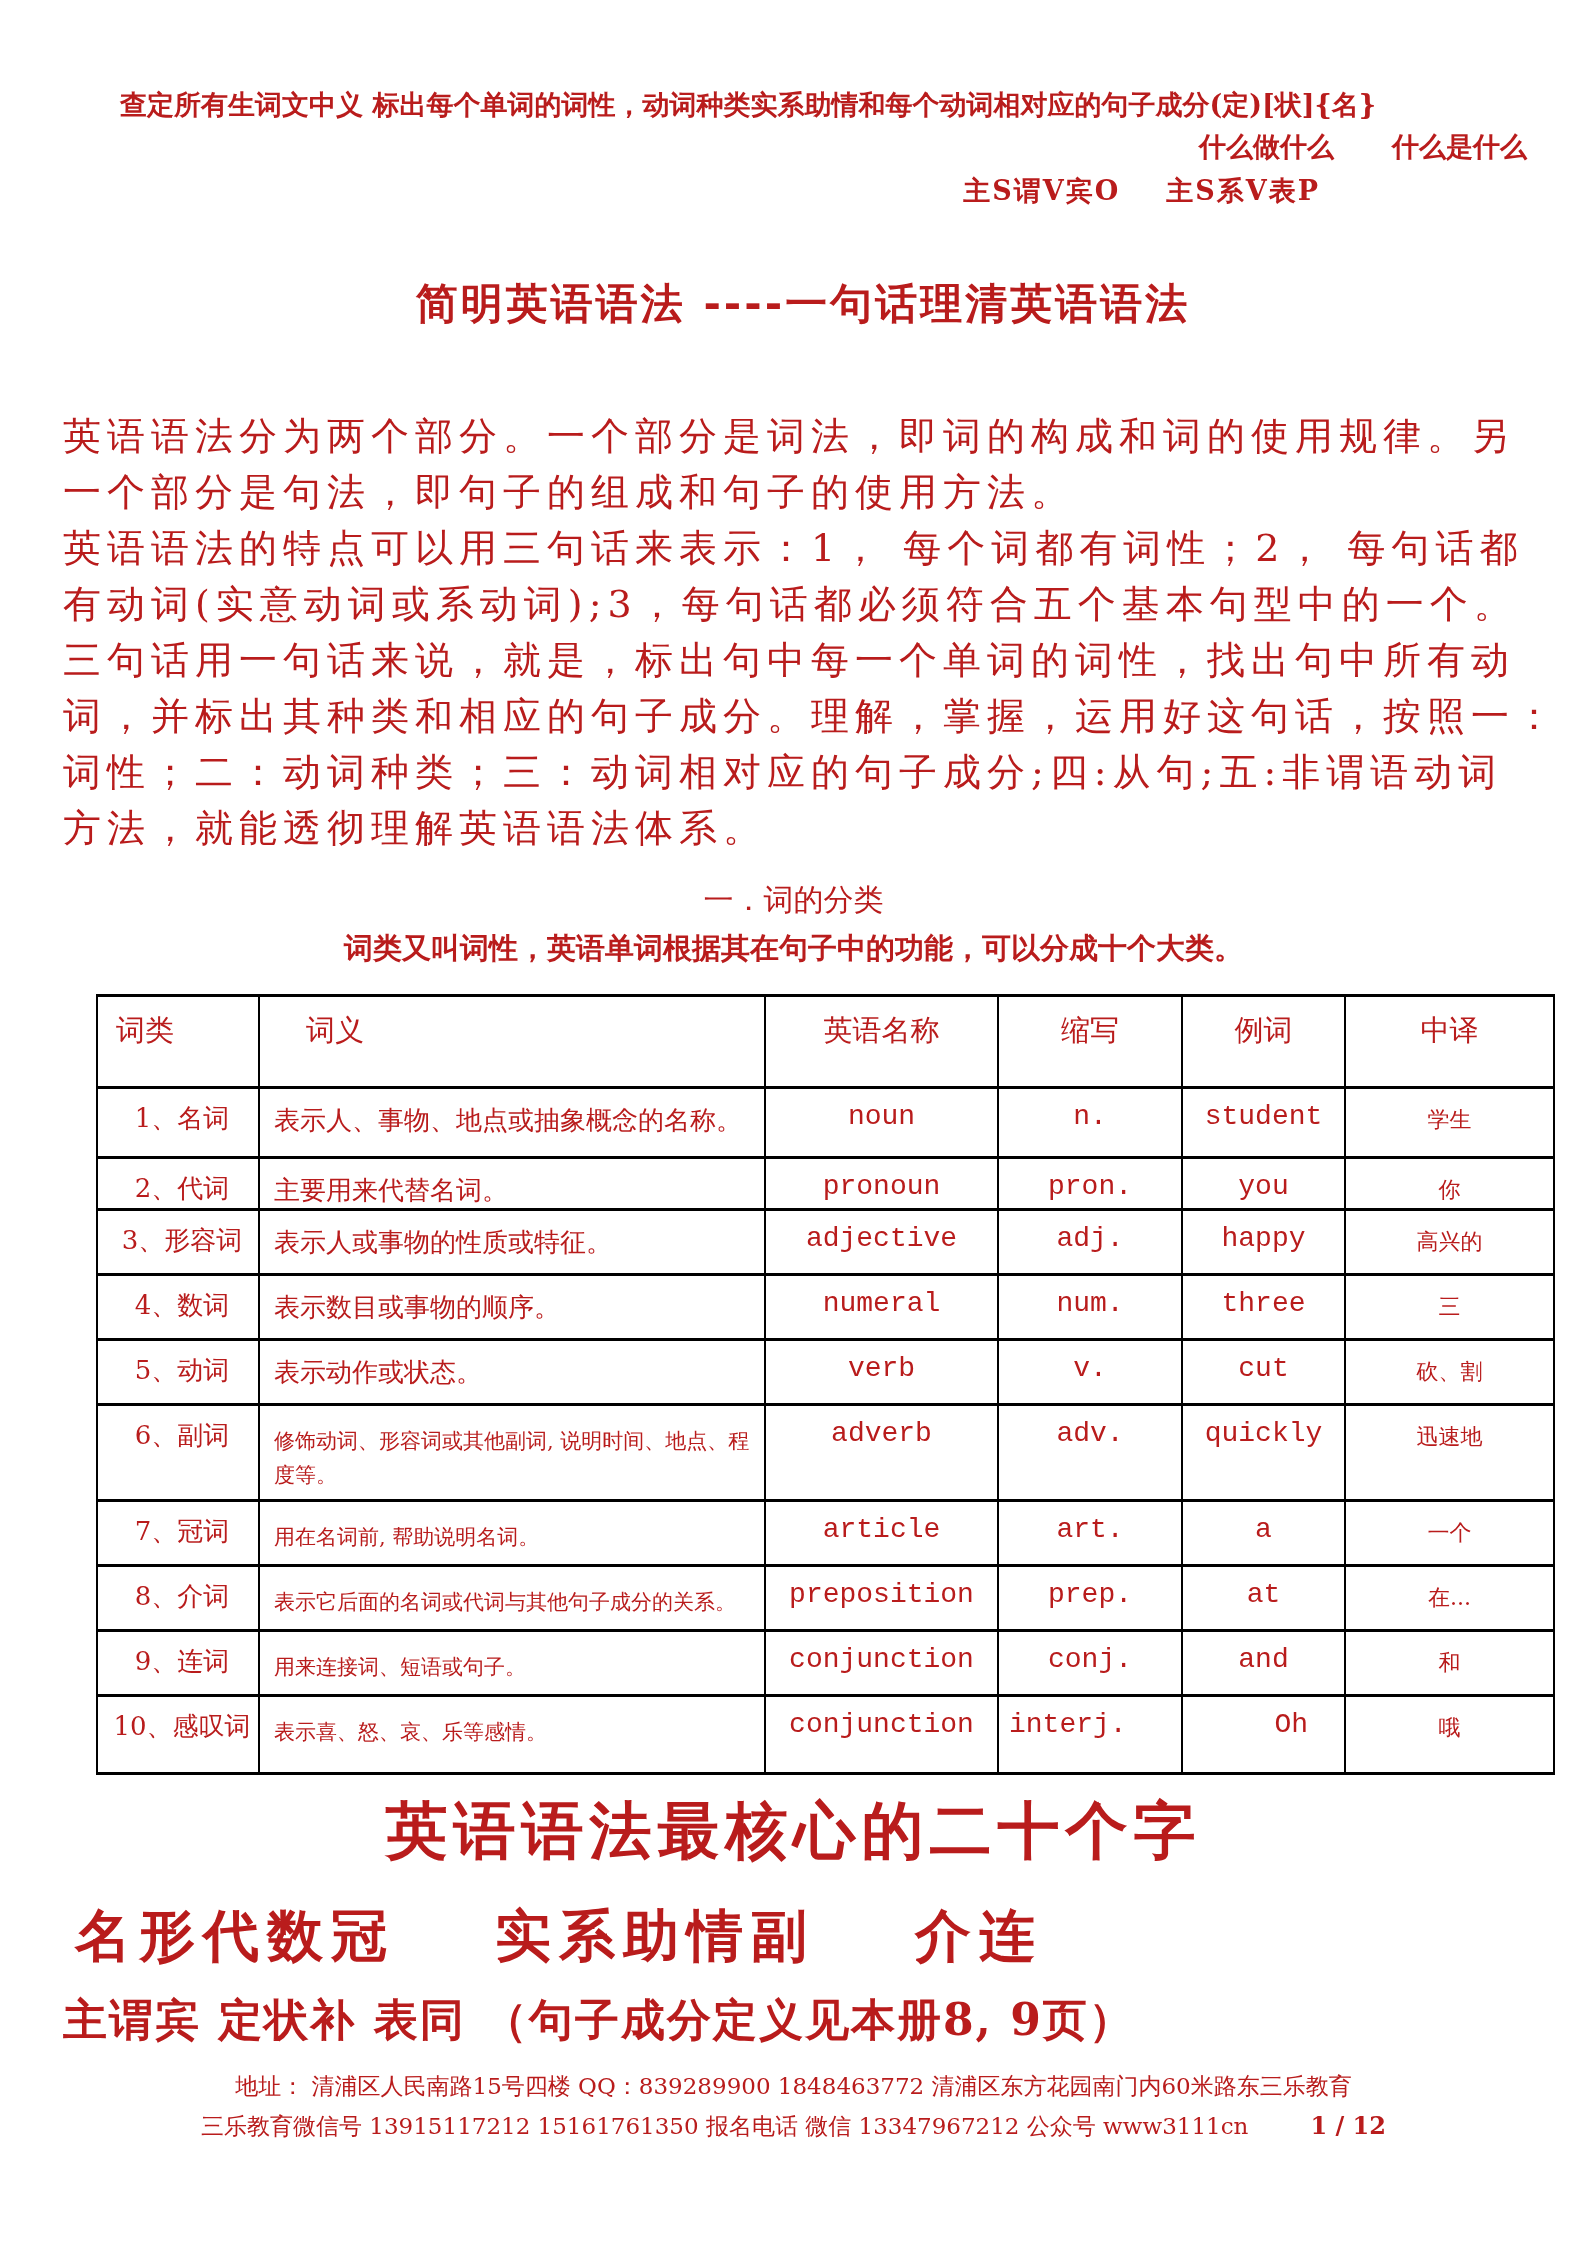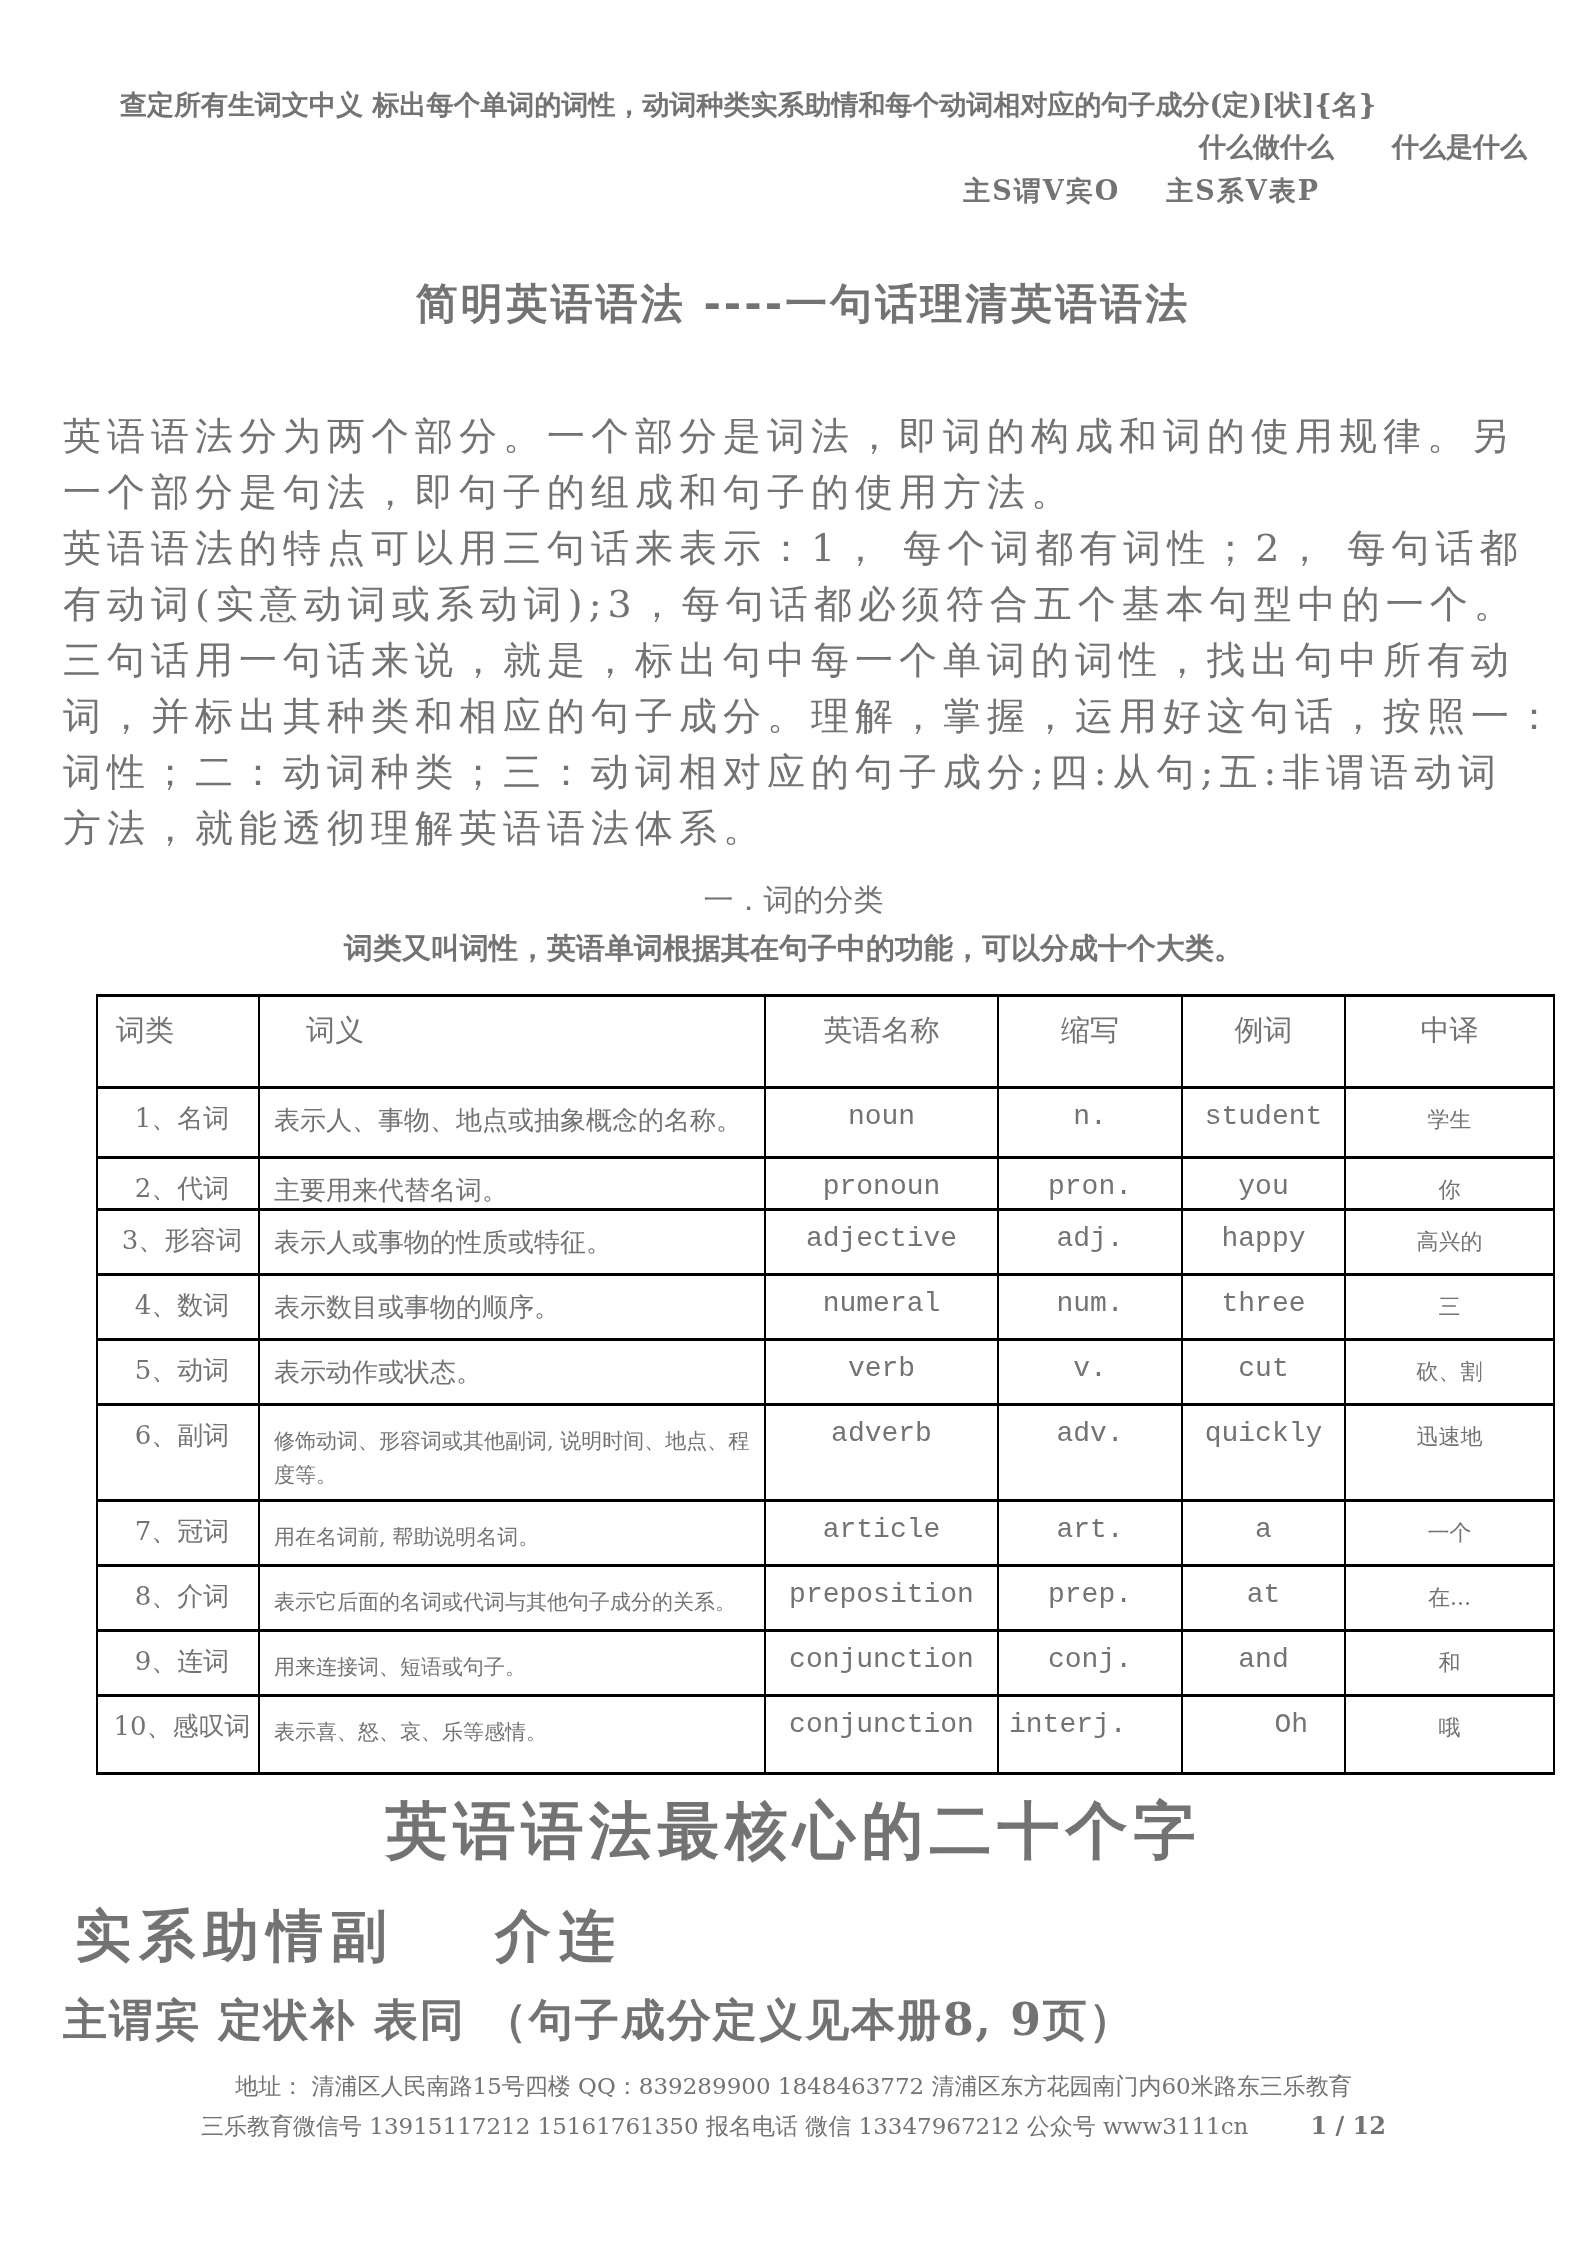--- a/index.html
+++ b/index.html
@@ -1,19 +1,19 @@
 <!DOCTYPE html>
 <html><head>
 <meta charset="utf-8">
 <style>
   * { margin:0; padding:0; box-sizing:border-box; }
   html,body { background:#ffffff; }
   .page {
     position:relative; width:1587px; height:2245px; margin:0 auto;
-    background:#ffffff; color:#737373; overflow:hidden;
+    background:#ffffff; color:#b91c1c; overflow:hidden;
     font-family:"DejaVu Serif", serif;
   }
 
   
   .top-note { margin:86px 60px 0 63px; font-weight:bold; font-size:27px; }
   .note-line1 { padding-left:57px; white-space:nowrap; line-height:38px; }
   .note-line2 { display:flex; justify-content:flex-end; gap:58px; line-height:46px; }
   .note-line3 { display:flex; justify-content:flex-end; gap:46px; margin-right:207px; line-height:42px; letter-spacing:2px; }
 
   
@@ -193,20 +193,21 @@
           <td class="c2">conjunction</td>
           <td class="c3">interj.</td>
           <td class="c4">Oh</td>
           <td class="c5">哦</td>
         </tr>
       </tbody>
   </table>
 
   <div class="core-heading">英语语法最核心的二十个字</div>
   <div class="core-line1">
+    <span>名形代数冠</span>
     <span>实系助情副</span>
     <span>介连</span>
   </div>
   <div class="core-line2">主谓宾 定状补 表同 （句子成分定义见本册8, 9页）</div>
 
   <div class="footer">
     <div>地址：  清浦区人民南路15号四楼    QQ：839289900   1848463772  清浦区东方花园南门内60米路东三乐教育</div>
     <div class="f2-wrap">
       <span>三乐教育微信号 13915117212     15161761350 报名电话 微信 13347967212 公众号 www3111cn</span><span class="pagenum">1 / 12</span>
     </div>

